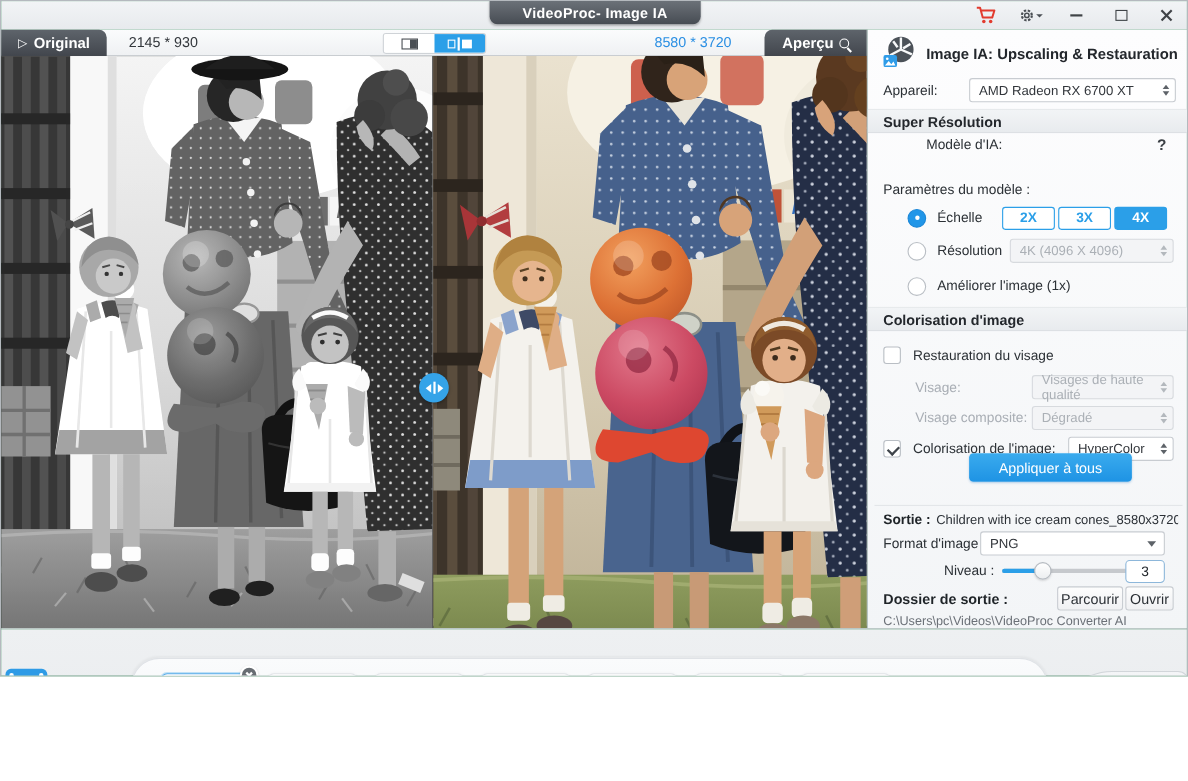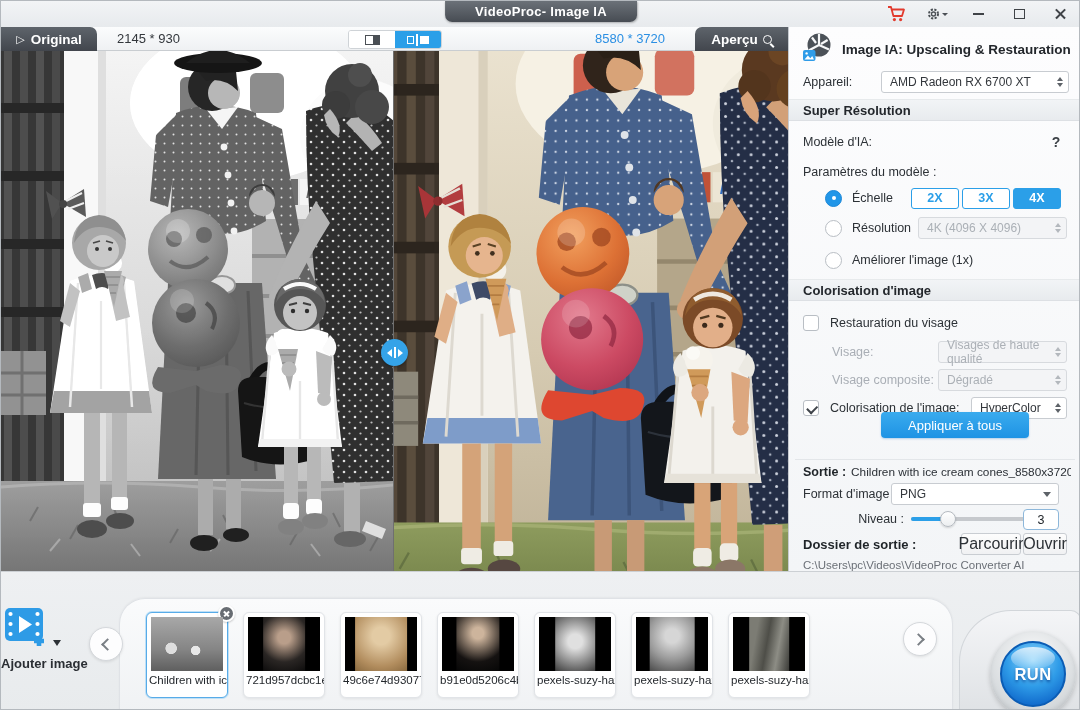--- a/index.html
+++ b/index.html
@@ -1,17 +1,17 @@
 <!DOCTYPE html>
 <html><head>
 <meta charset="utf-8">
 <style>
   html,body{margin:0;padding:0;background:#fff;}
   *{box-sizing:border-box;}
-  .win{position:relative;width:1080px;height:710px;overflow:hidden;background:#15803d;
+  .win{position:relative;width:1080px;height:615px;overflow:hidden;background:#15803d;
        font-family:"Liberation Sans",sans-serif;border:1px solid #b4b9be;}
 
   
   .titlebar{position:absolute;left:0;top:0;width:1080px;height:26px;
             background:linear-gradient(#f2f4f6,#e7eaed);}
   .title-tab{position:absolute;left:50%;top:0;transform:translateX(-50%);height:21px;
              padding:0 30px;background:linear-gradient(#6b7178,#474c53);
              border-radius:0 0 7px 7px;color:#fff;font-size:13px;font-weight:bold;
              line-height:21px;letter-spacing:.3px;box-shadow:0 1px 2px rgba(0,0,0,.25);}
   .tb-icons{position:absolute;right:10px;top:0;height:26px;display:flex;align-items:center;gap:19px;}
@@ -80,21 +80,21 @@
   .strip1{top:72px;} .strip2{top:252px;}
   .dd{height:22px;background:#fff;border:1px solid #c8ccd1;border-radius:3px;display:flex;
       align-items:center;padding:0 20px 0 8px;font-size:12px;color:#33373c;position:relative;}
   .dd .chev{position:absolute;right:5px;top:50%;transform:translateY(-50%);display:flex;flex-direction:column;gap:2px;}
   .dd .chev i{display:block;width:0;height:0;border:3.2px solid transparent;}
   .dd .chev .up{border-bottom:4px solid #5d6268;border-top:none;}
   .dd .chev .dn{border-top:4px solid #5d6268;border-bottom:none;}
   .dd.disabled{background:#f3f4f6;border-color:#d7dade;color:#abb0b6;}
   .dd.disabled .chev .up{border-bottom-color:#b3b8bd;} .dd.disabled .chev .dn{border-top-color:#b3b8bd;}
   .dev-dd{position:absolute;left:78px;right:2px;}
-  .p-model{top:103px;height:24px;}
+  .p-model{top:92px;height:24px;margin-left:39px;}
   .model-dd{position:absolute;left:75px;right:34px;height:24px;}
   .model-badge{background:linear-gradient(#ffd042,#ffb90f);color:#7d5a05;border-radius:3px;
                padding:2px 0;width:96px;text-align:center;font-size:12px;margin-left:16px;}
   .help-q{position:absolute;right:6px;width:18px;text-align:center;font-size:14px;font-weight:bold;color:#3c4146;}
   .p-params{top:138px;}
   .p-scale{top:160px;height:22px;padding-left:22px;}
   .p-res{top:190px;height:22px;padding-left:22px;}
   .p-enh{top:222px;height:22px;padding-left:22px;}
   .radio{flex:none;width:17px;height:17px;border-radius:50%;background:#fff;border:1px solid #b9bec4;
          margin-right:10px;position:relative;}
@@ -131,21 +131,21 @@
   .slider{position:absolute;left:108px;width:138px;height:20px;}
   .sl-track{position:absolute;left:0;right:0;top:8px;height:4px;border-radius:2px;background:#c6c9cd;}
   .sl-fill{position:absolute;left:0;top:8px;height:4px;border-radius:2px;background:#2b9fe8;width:27%;}
   .sl-thumb{position:absolute;left:27%;top:2px;width:16px;height:16px;margin-left:-8px;border-radius:50%;
             background:linear-gradient(#fff,#eceef0);border:1px solid #b5bac0;box-shadow:0 1px 2px rgba(0,0,0,.15);}
   .lvl-box{position:absolute;right:12px;width:36px;height:21px;border:1px solid #8db7da;border-radius:4px;
            background:#fff;text-align:center;line-height:21px;font-size:12.5px;color:#21262b;}
   .p-dossier{top:506px;height:22px;}
   .dossier-b{font-size:13px;font-weight:bold;color:#1f2428;}
   .mini-btn{position:absolute;height:22px;border:1px solid #c9cdd2;border-radius:3px;
-            background:linear-gradient(#fdfdfd,#f0f1f3);font-size:16px;color:#2c3136;
+            background:linear-gradient(#fdfdfd,#f0f1f3);font-size:13px;color:#2c3136;
             font-family:"Liberation Sans",sans-serif;display:flex;align-items:center;justify-content:center;}
   .btn-browse{right:50px;width:60px;}
   .btn-open{right:4px;width:44px;}
   .p-path{top:532px;font-size:11.5px;color:#6b7077;white-space:nowrap;overflow:hidden;}
 
   
   .bottombar{position:absolute;left:0;top:570px;width:1080px;height:140px;
              background:linear-gradient(#eef0f2,#e8ebed);border-top:1px solid #ccd0d4;}
   .tray{position:absolute;left:118px;top:26px;width:834px;height:114px;
         background:linear-gradient(180deg,#fafbfc,#f0f2f4);border:1px solid #dfe2e6;border-bottom:none;

